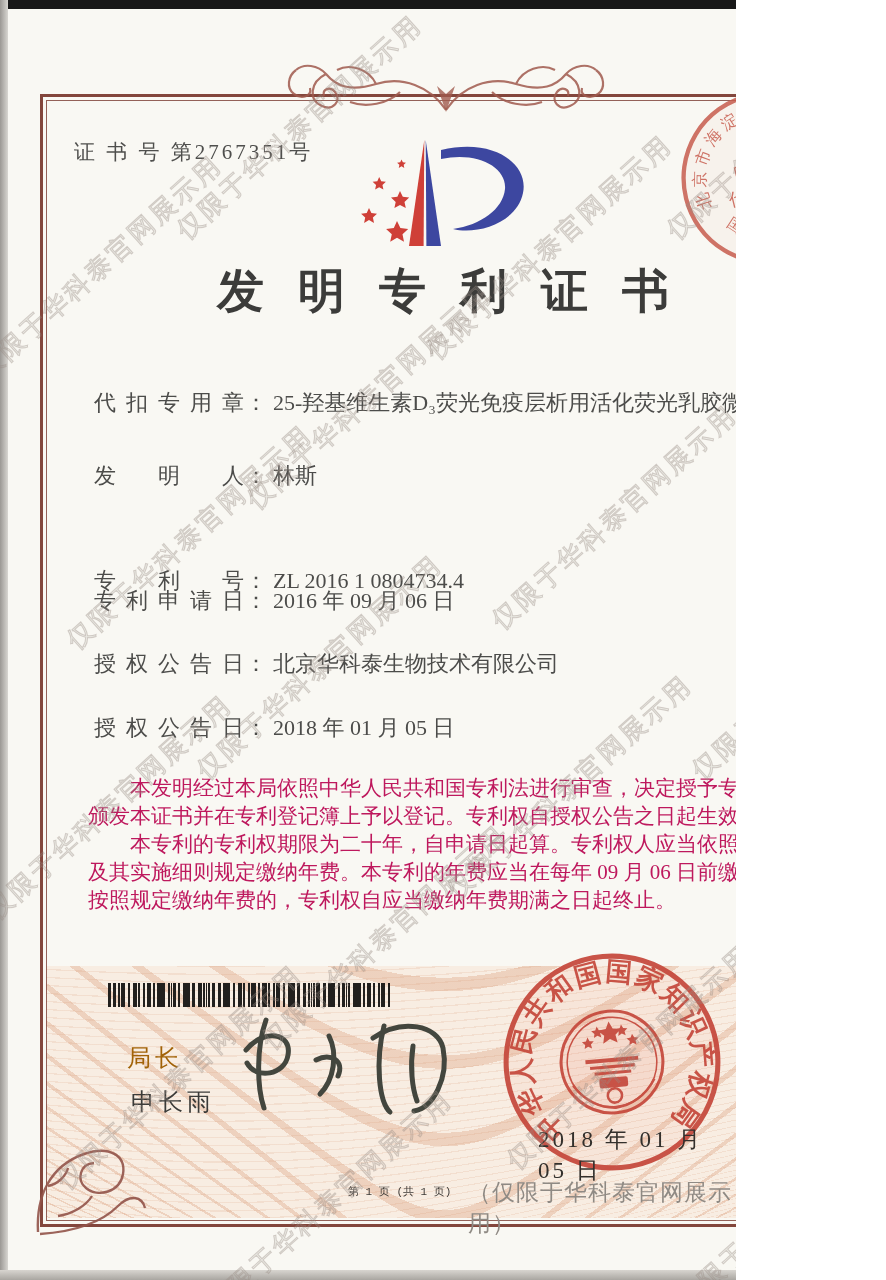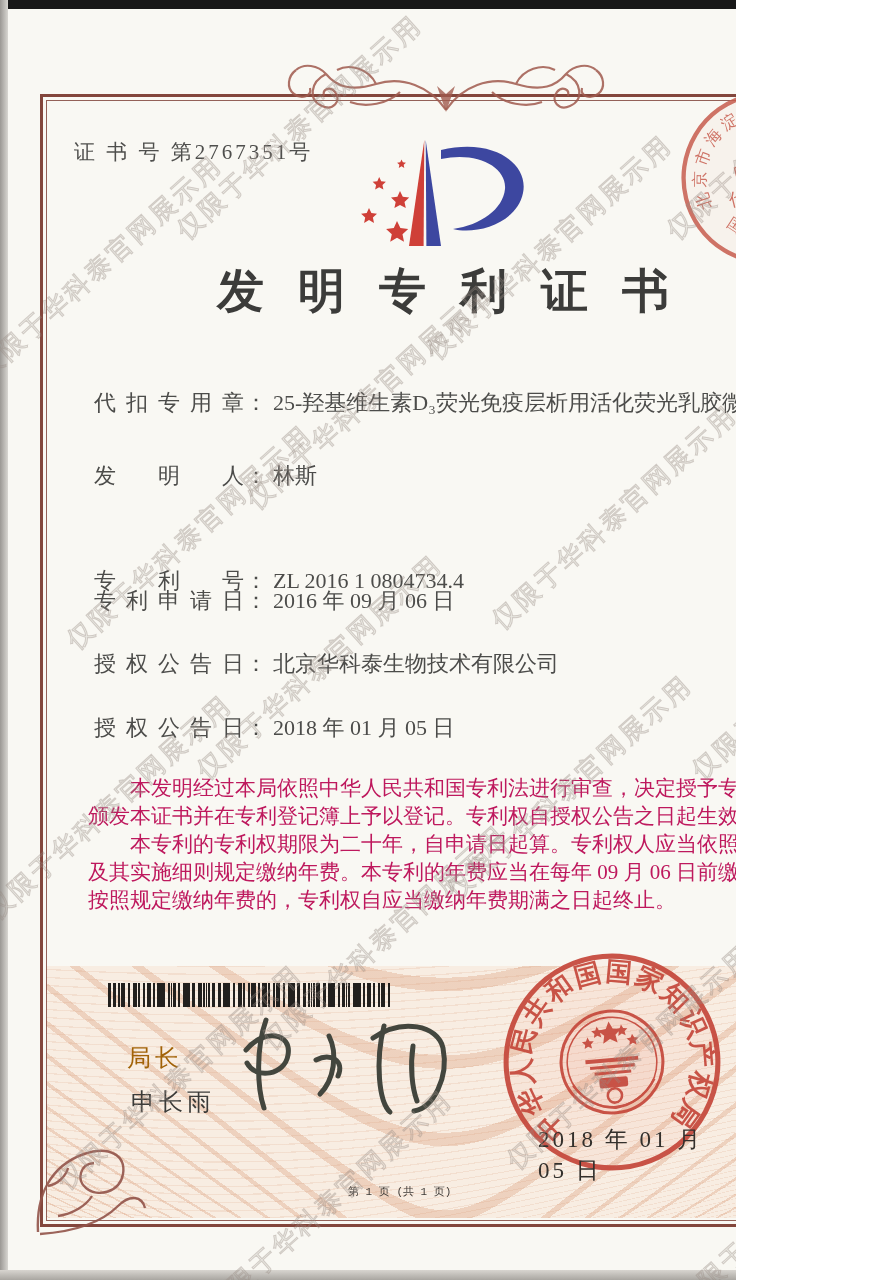--- a/index.html
+++ b/index.html
@@ -210,20 +210,21 @@
         <rect x="92" y="119" width="36" height="3"></rect>
         <rect x="96" y="125" width="28" height="10" rx="2"></rect>
       </g>
       <circle cx="110" cy="143" r="7" stroke-width="2.5"></circle>
       <path d="M70,130 C80,146 95,154 110,155 C125,154 140,146 150,130" stroke-width="2.5"></path>
     </g>
   </svg>
   <div class="abs seal-date">2018 年 01 月 05 日</div>
 
   <div class="abs footer-page">第 1 页 (共 1 页)</div>
+  <div class="abs footer-note">（仅限于华科泰官网展示用）</div>
 
   <div class="abs wm-layer">
       <span class="wm" style="left: -60px; top: 250px;">仅限于华科泰官网展示用</span>
       <span class="wm" style="left: 30px; top: 520px;">仅限于华科泰官网展示用</span>
       <span class="wm" style="left: -50px; top: 790px;">仅限于华科泰官网展示用</span>
       <span class="wm" style="left: 20px; top: 1060px;">仅限于华科泰官网展示用</span>
       <span class="wm" style="left: 140px; top: 110px;">仅限于华科泰官网展示用</span>
       <span class="wm" style="left: 210px; top: 380px;">仅限于华科泰官网展示用</span>
       <span class="wm" style="left: 160px; top: 650px;">仅限于华科泰官网展示用</span>
       <span class="wm" style="left: 225px; top: 920px;">仅限于华科泰官网展示用</span>

